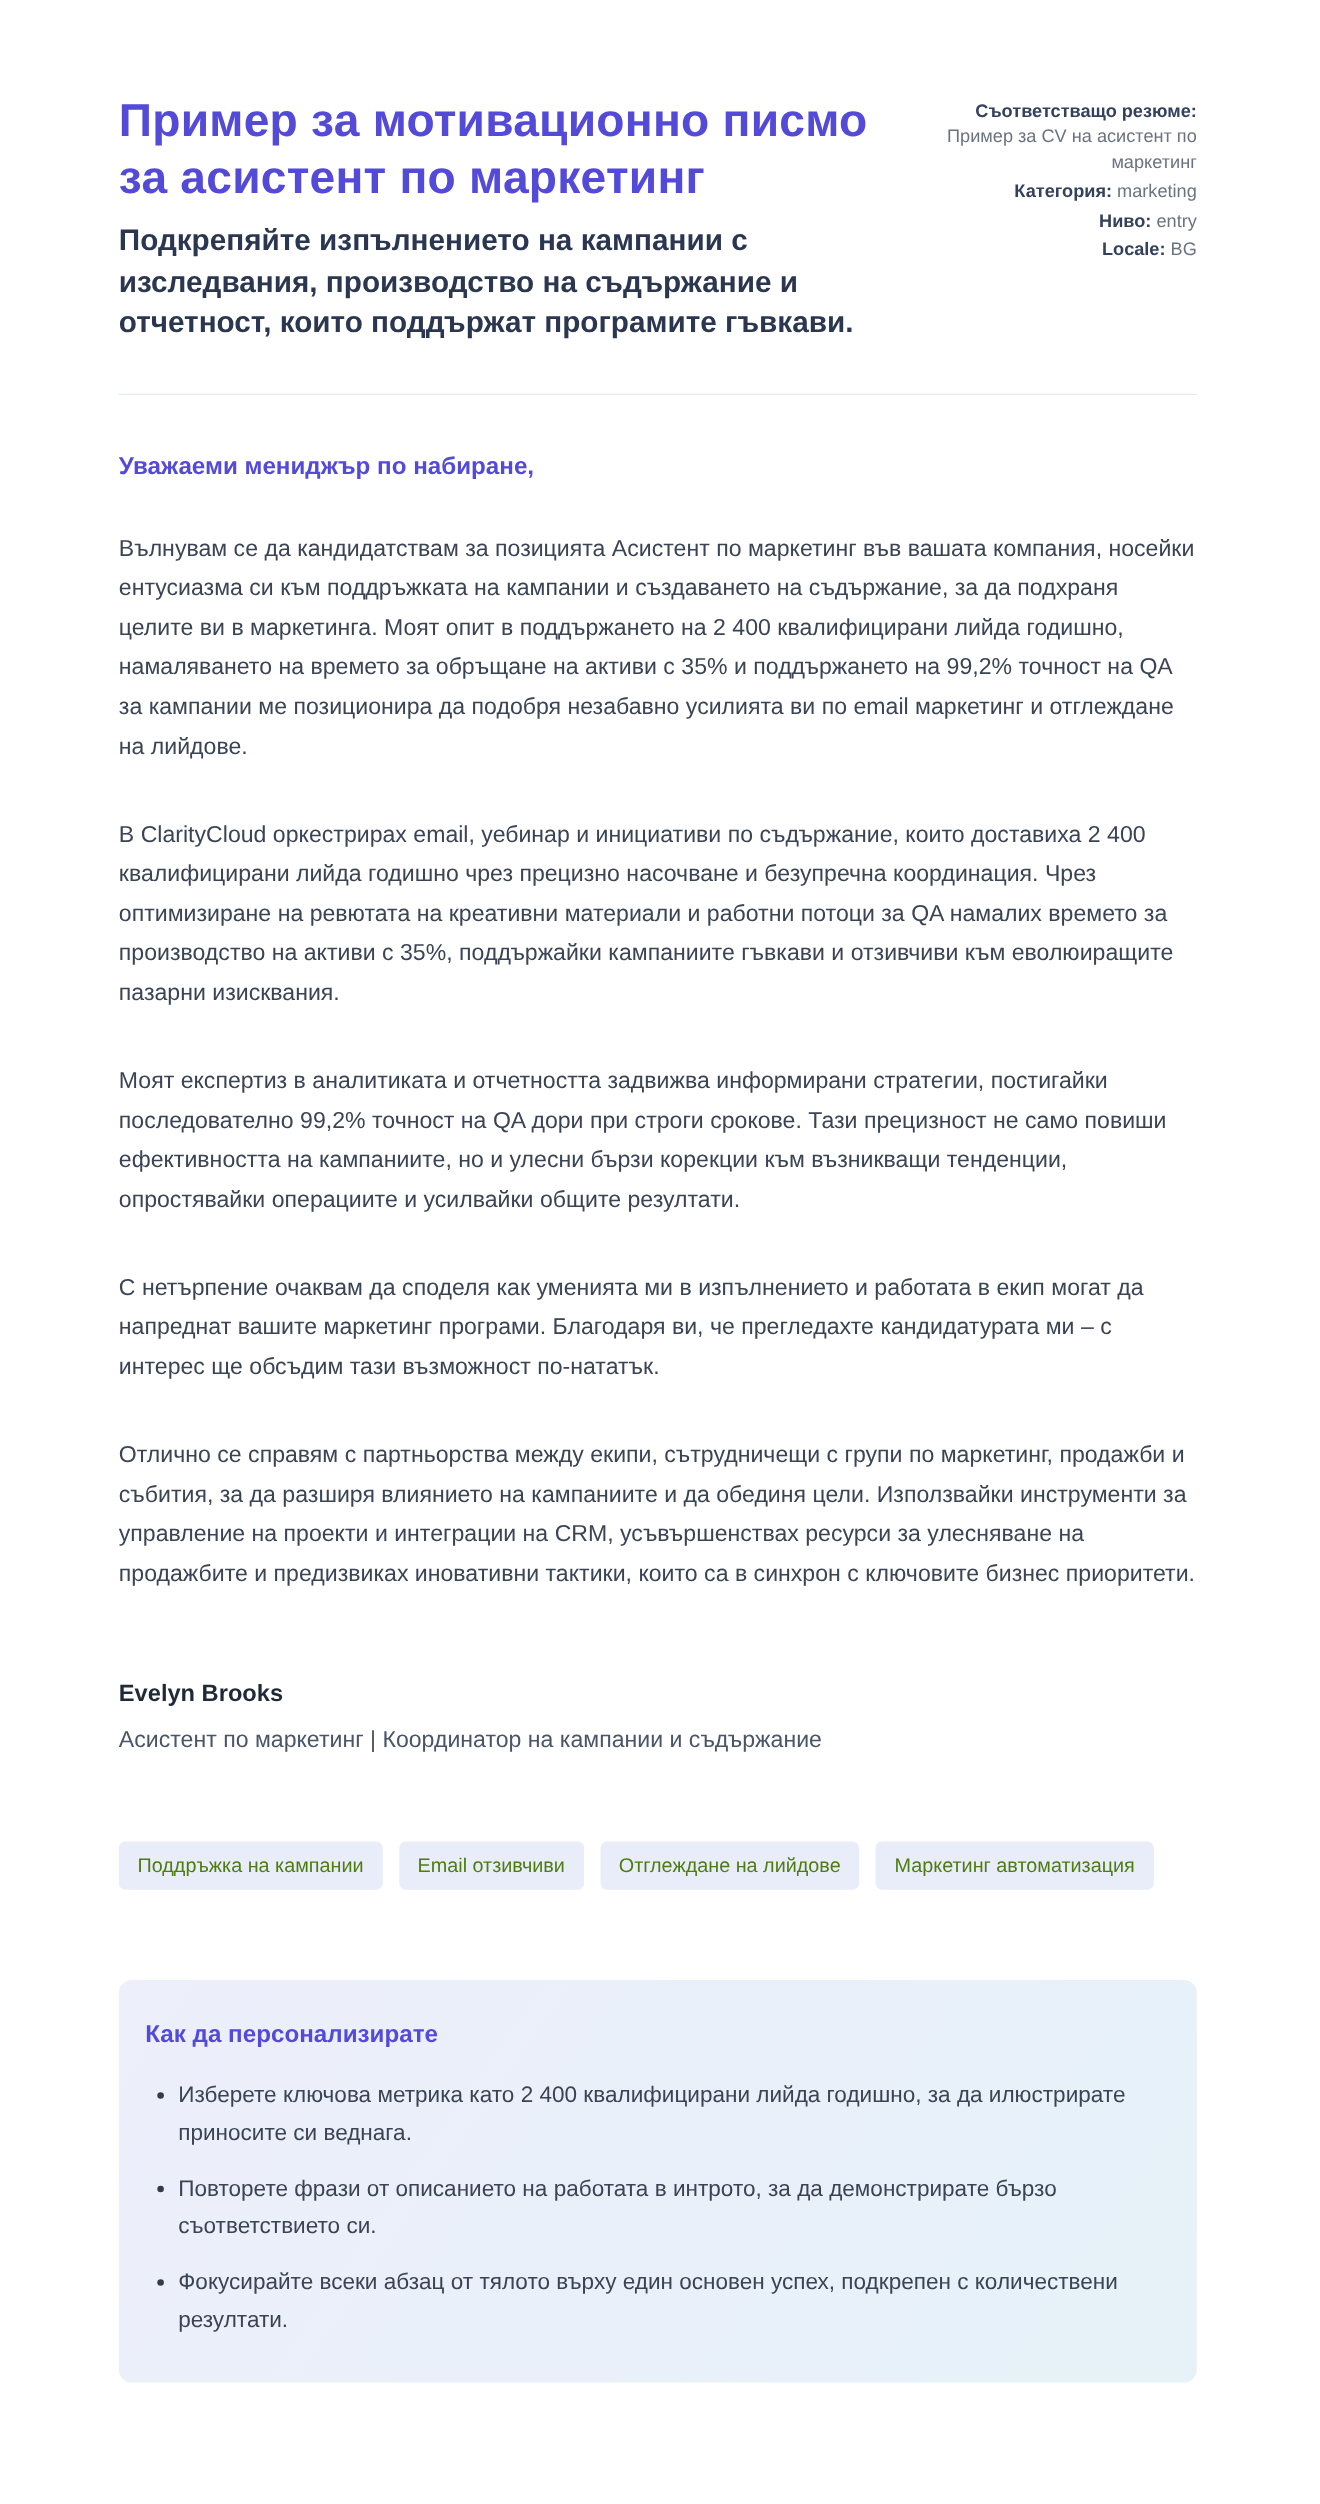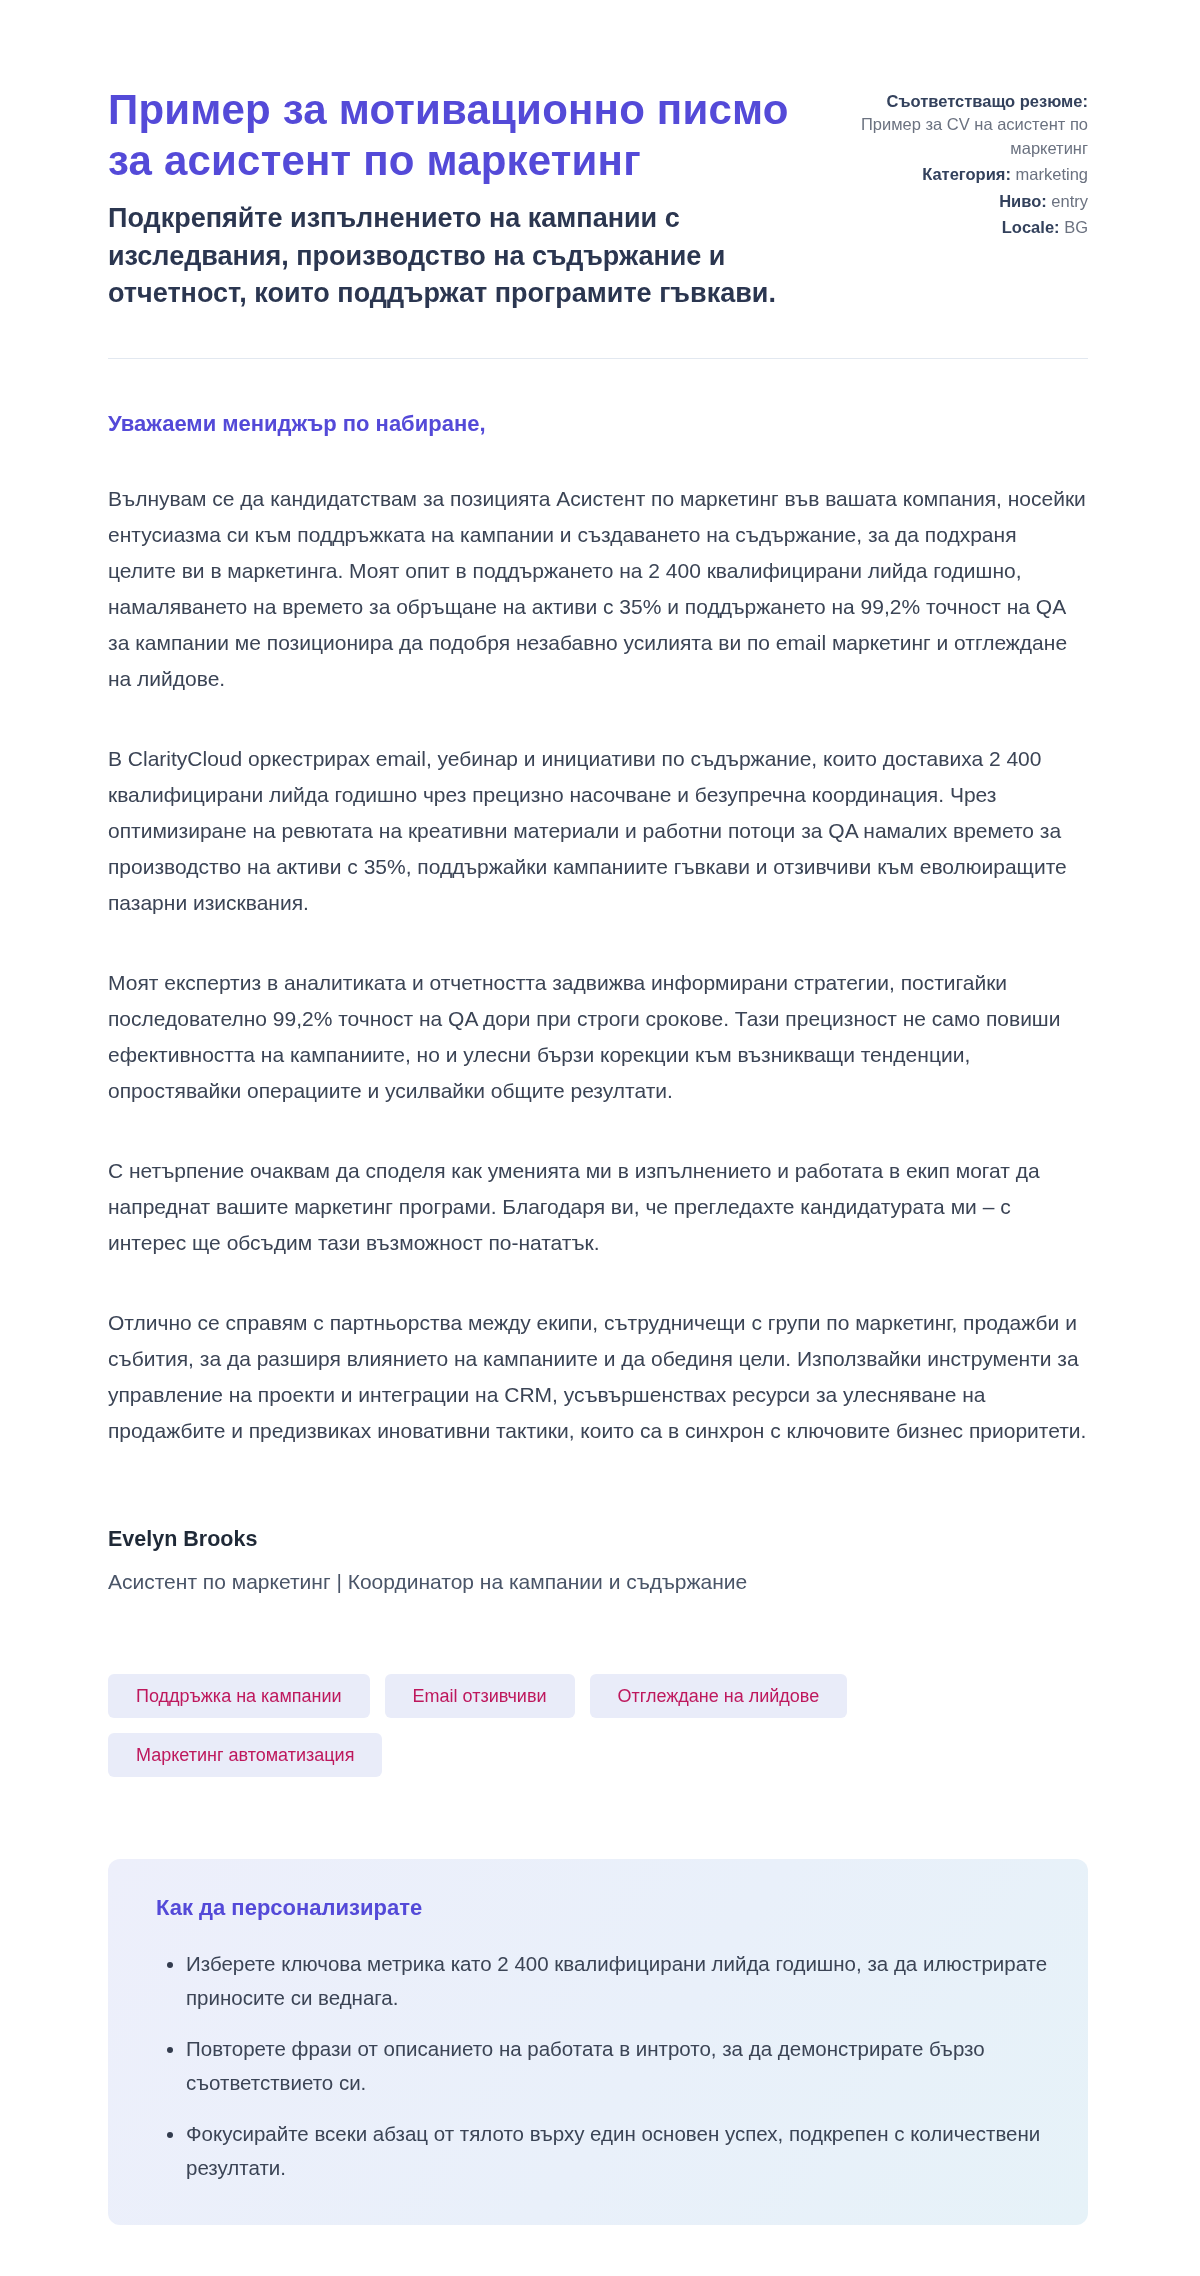--- a/index.html
+++ b/index.html
@@ -85,33 +85,33 @@
   
   .tag-list {
     margin-top: 80px;
     display: flex;
     flex-wrap: wrap;
     gap: 15px 15px;
     max-width: 980px;
   }
   .tag-chip {
     background: #e9ecf9;
-    color: #be185d;
+    color: #4d7c0f;
     font-size: 18px;
     line-height: 1;
-    padding: 13px 28px;
+    padding: 13px 17px;
     border-radius: 6px;
     white-space: nowrap;
   }
   
   .panel {
     margin-top: 82px;
     border-radius: 12px;
     background: linear-gradient(125deg, #edeffb 0%, #e9f0fa 55%, #e6f2f8 100%);
-    padding: 36px 40px 40px 48px;
+    padding: 36px 40px 40px 24px;
     max-width: 980px;
   }
   .panel-heading {
     color: #544ad8;
     font-size: 22px;
     font-weight: 700;
   }
   .panel-bullets {
     margin-top: 26px;
     padding-left: 30px;

